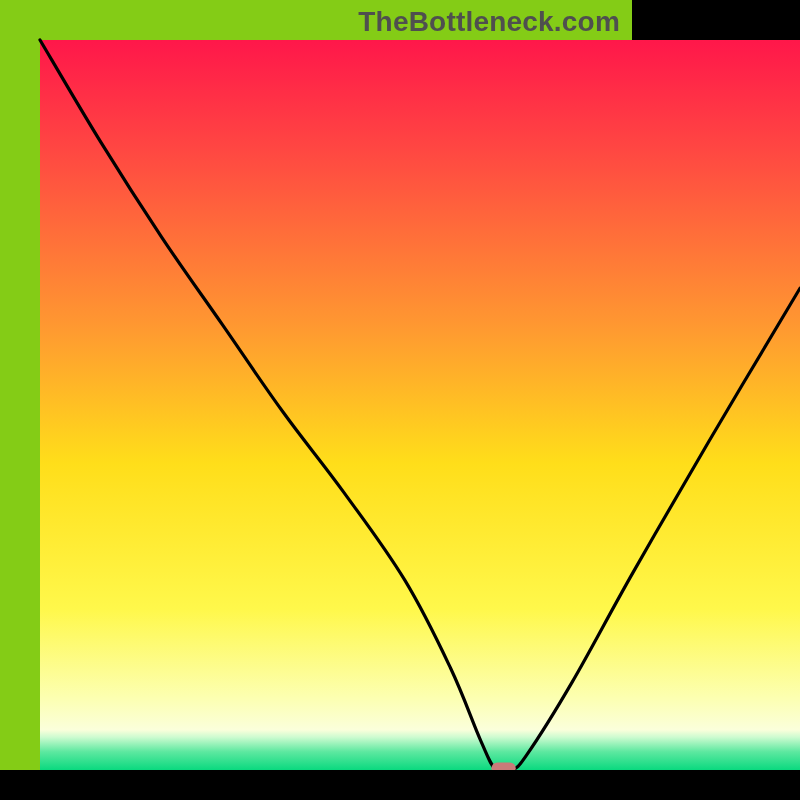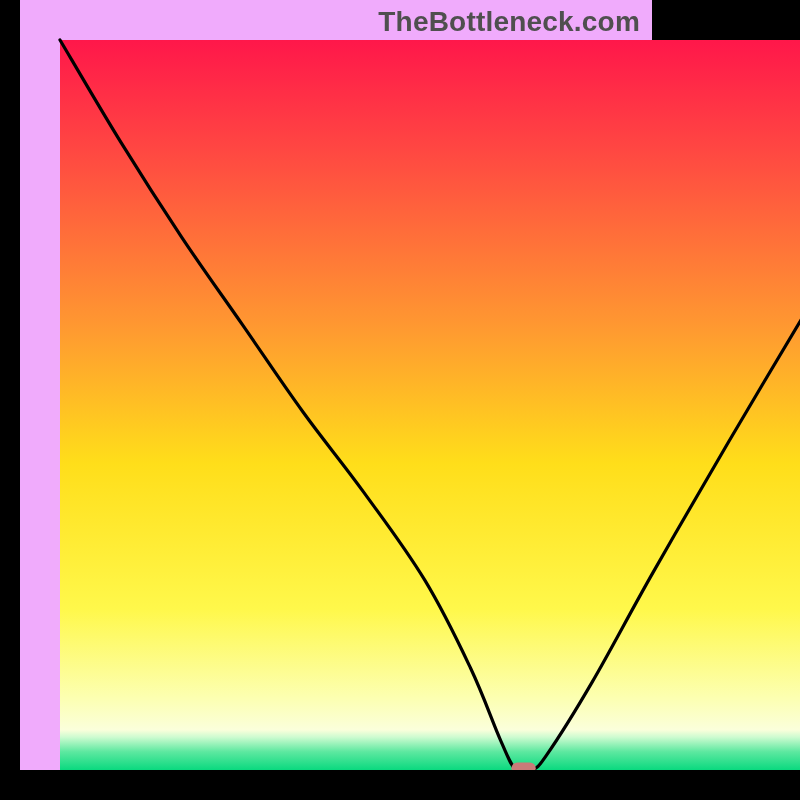--- a/index.html
+++ b/index.html
@@ -7,22 +7,21 @@
     padding: 0;
     width: 800px;
     height: 800px;
     background: #000;
     overflow: hidden;
   }
   .container {
     position: relative;
     width: 632px;
     height: 800px;
-    background: #f0abfc;
-    margin-left: 20px;
+    background: #84cc16;
   }
   .watermark {
     position: absolute;
     top: 6px;
     right: 12px;
     color: #4f4f4f;
     font-family: Arial, Helvetica, sans-serif;
     font-size: 28px;
     font-weight: bold;
     letter-spacing: 0.2px;

